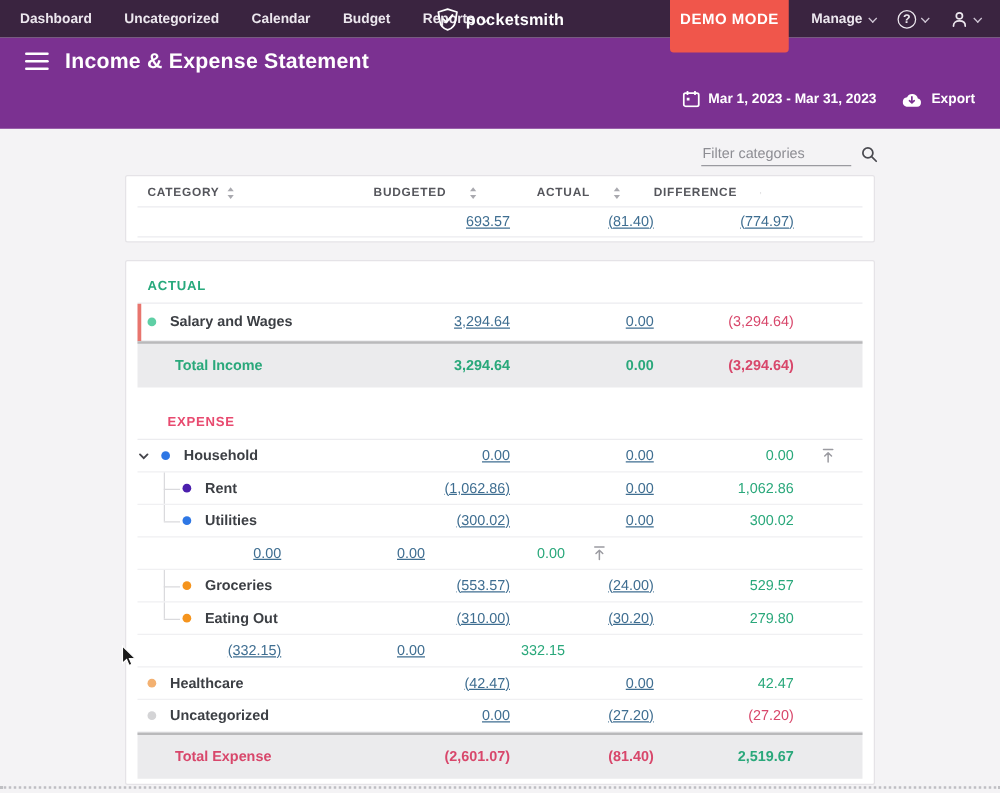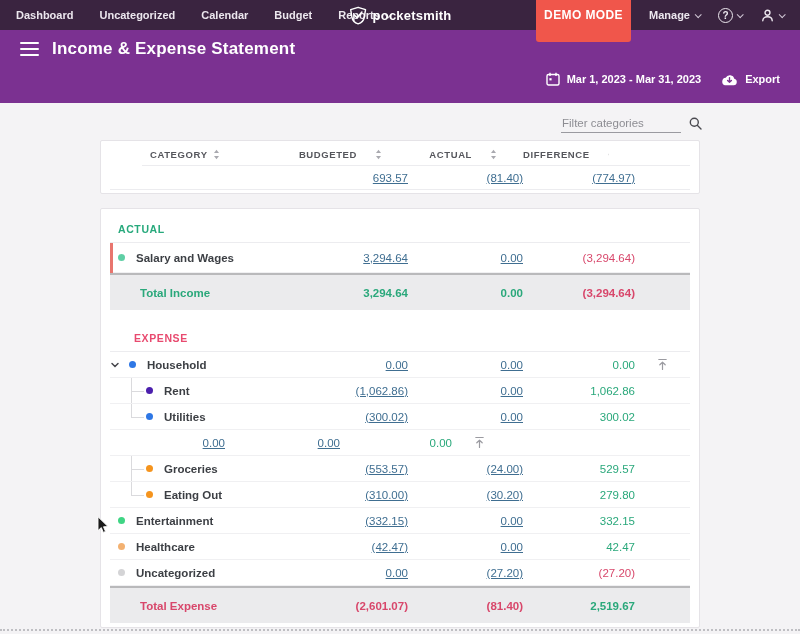--- a/index.html
+++ b/index.html
@@ -32,21 +32,21 @@
   .sub-row { display:flex; align-items:center; gap:20px; margin-top:13px;justify-content:flex-end; }
   .sub-btn { display:flex; align-items:center; gap:7px; font-size:11px; font-weight:bold; cursor:pointer; }
   
   .filterbar { width:604px; margin:8px auto 0; display:flex; justify-content:flex-end; align-items:center; gap:8px; height:24px; }
   .filter-input { border:none; border-bottom:1px solid #9a9aa0; background:transparent; width:120px; font-size:11.5px; padding:3px 1px; color:#3c3f44; font-family:inherit; outline:none; }
   .filter-input::placeholder { color:#8d8d93; }
   .card { width:600px; margin:0 auto; background:#fff; border:1px solid #e5e3e7; border-radius:2px; padding:3px 9px; }
   .card1 { margin-top:5px; }
   .card2 { margin-top:14px; padding-top:6px; padding-bottom:4px; }
   .row { display:flex; align-items:center; position:relative; }
-  .hdr-row { height:22px; border-bottom:1px solid #ececef;margin-left:32px; }
+  .hdr-row { height:22px; border-bottom:1px solid #ececef; }
   .hdr-cell { font-size:9.5px; font-weight:bold; color:#55565c; letter-spacing:.6px; display:flex; align-items:center; gap:5px; }
   .cell-cat { flex:1; display:flex; align-items:center; min-width:0; height:100%; }
   .cell-b { width:115px; justify-content:flex-end; text-align:right; }
   .cell-a { width:115px; justify-content:flex-end; text-align:right; }
   .cell-d { width:112px; justify-content:flex-end; text-align:right; }
   .cell-num { display:flex; align-items:center; }
   .hdr-cell.cell-b, .hdr-cell.cell-a, .hdr-cell.cell-d { padding-right:26px;gap:18px; }
   .cell-ic { width:55px; display:flex; justify-content:center; align-items:center; }
   .totals-row { height:24px; border-bottom:1px solid #ececef; }
   .amt { font-size:11.5px; }
@@ -361,24 +361,20 @@
         </div>
         <div class="cell-a cell-num">
           <a class="amt">(30.20)</a>
         </div>
         <div class="cell-d cell-num">
           <span class="amt pos">279.80</span>
         </div>
         <div class="cell-ic"></div>
       </div>
       <div class="row drow lvl-top">
-        <div class="cell-cat">
-          <span class="dot" style="background: rgb(63, 213, 132);"></span>
-          <span class="cat-label">Entertainment</span>
-        </div>
         <div class="cell-b cell-num">
           <a class="amt">(332.15)</a>
         </div>
         <div class="cell-a cell-num">
           <a class="amt">0.00</a>
         </div>
         <div class="cell-d cell-num">
           <span class="amt pos">332.15</span>
         </div>
         <div class="cell-ic"></div>

